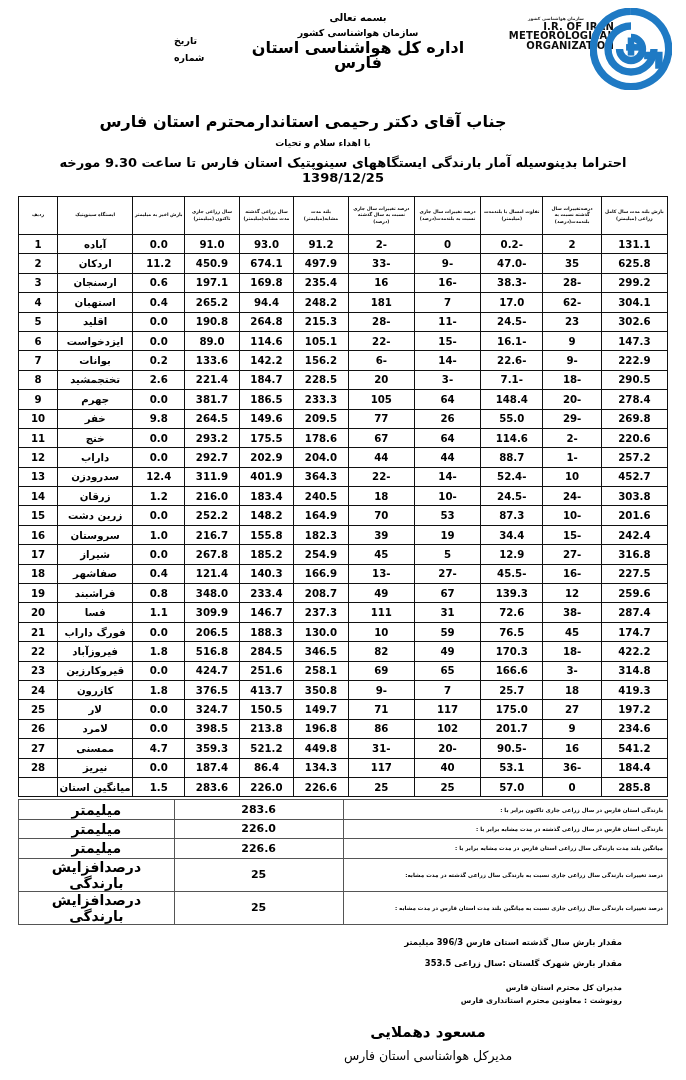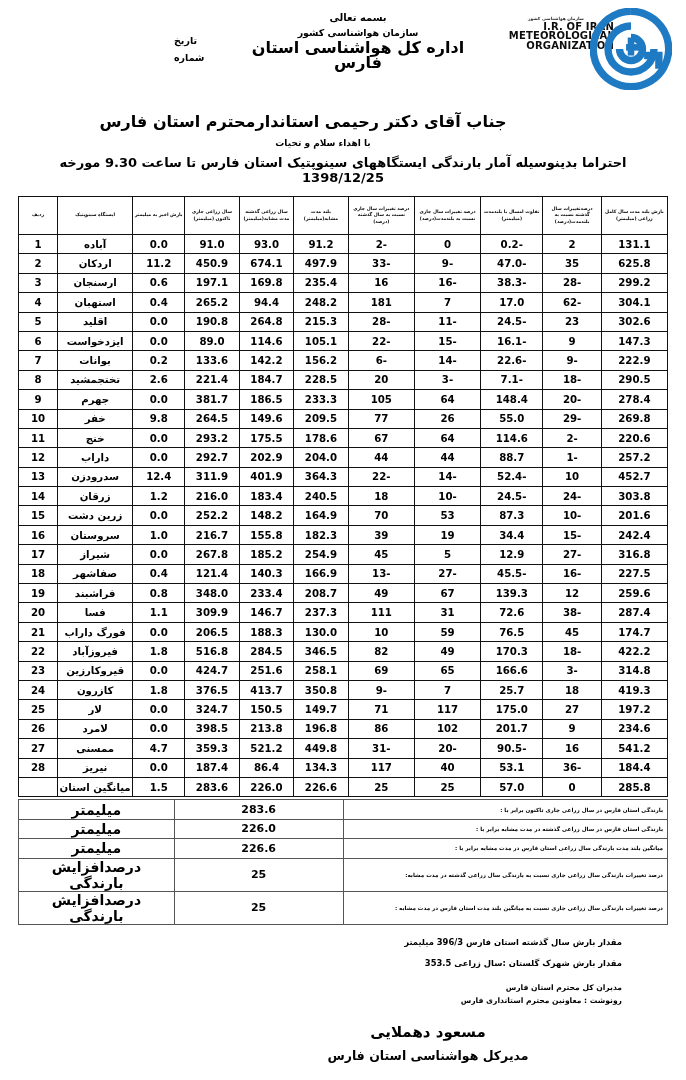--- a/index.html
+++ b/index.html
@@ -209,21 +209,21 @@
     font-size: 7.6px;
     font-weight: bold;
   }
   .sign-block {
     margin-top: 14px;
     text-align: center;
     padding-left: 170px;
     line-height: 23px;
   }
   .sign-block .name { font-size: 15px; font-weight: bold; }
-  .sign-block .title { font-size: 12.5px; font-weight: bold; }
+  .sign-block .title { font-size: 12.5px; font-weight: normal; }
 </style>
 </head>
 <body>
 
 <div class="header">
 
   <div class="logo-block">
     <div class="logo-text">
       <div class="fa-small">سازمان هواشناسی کشور</div>
       <div class="en">I.R. OF IRAN</div>

